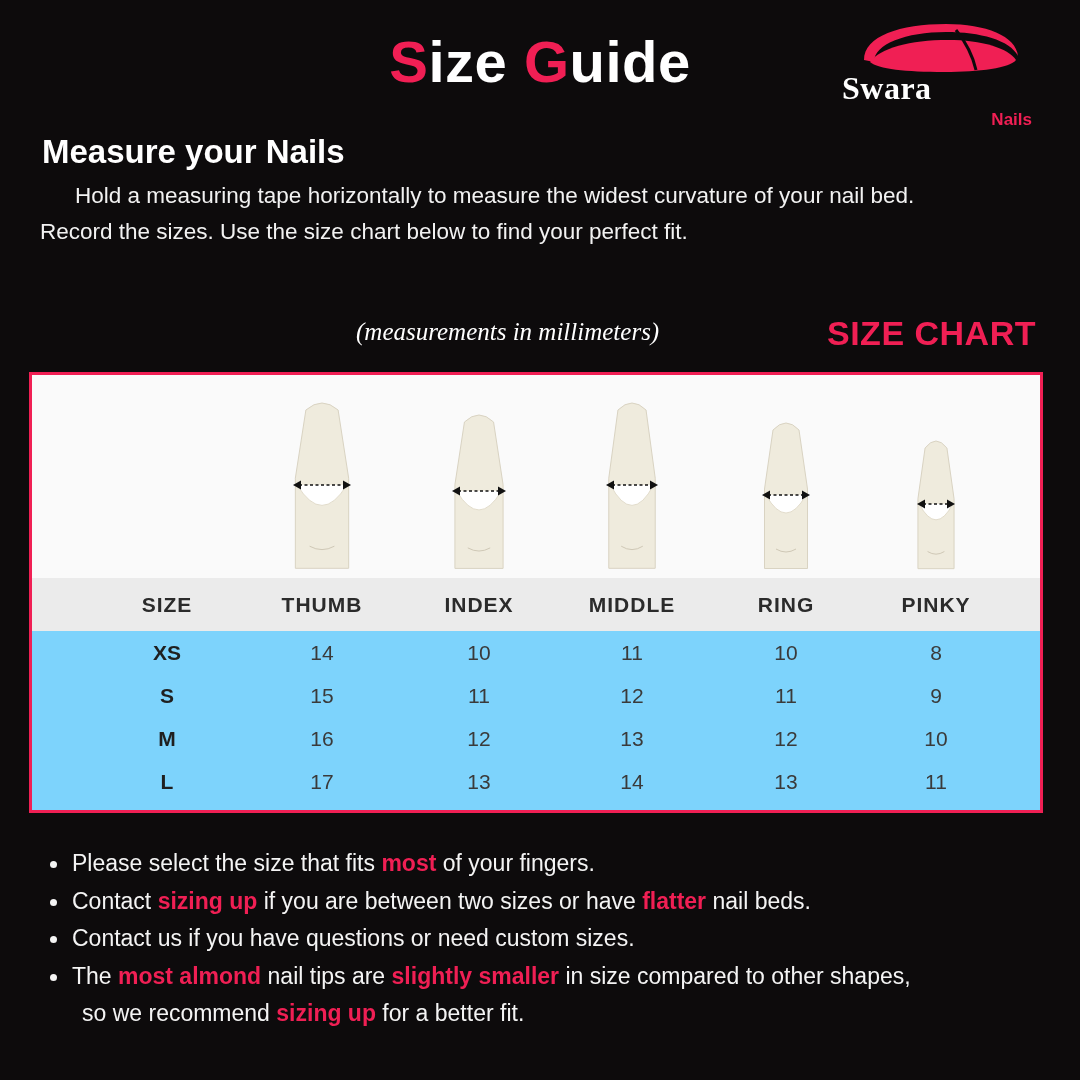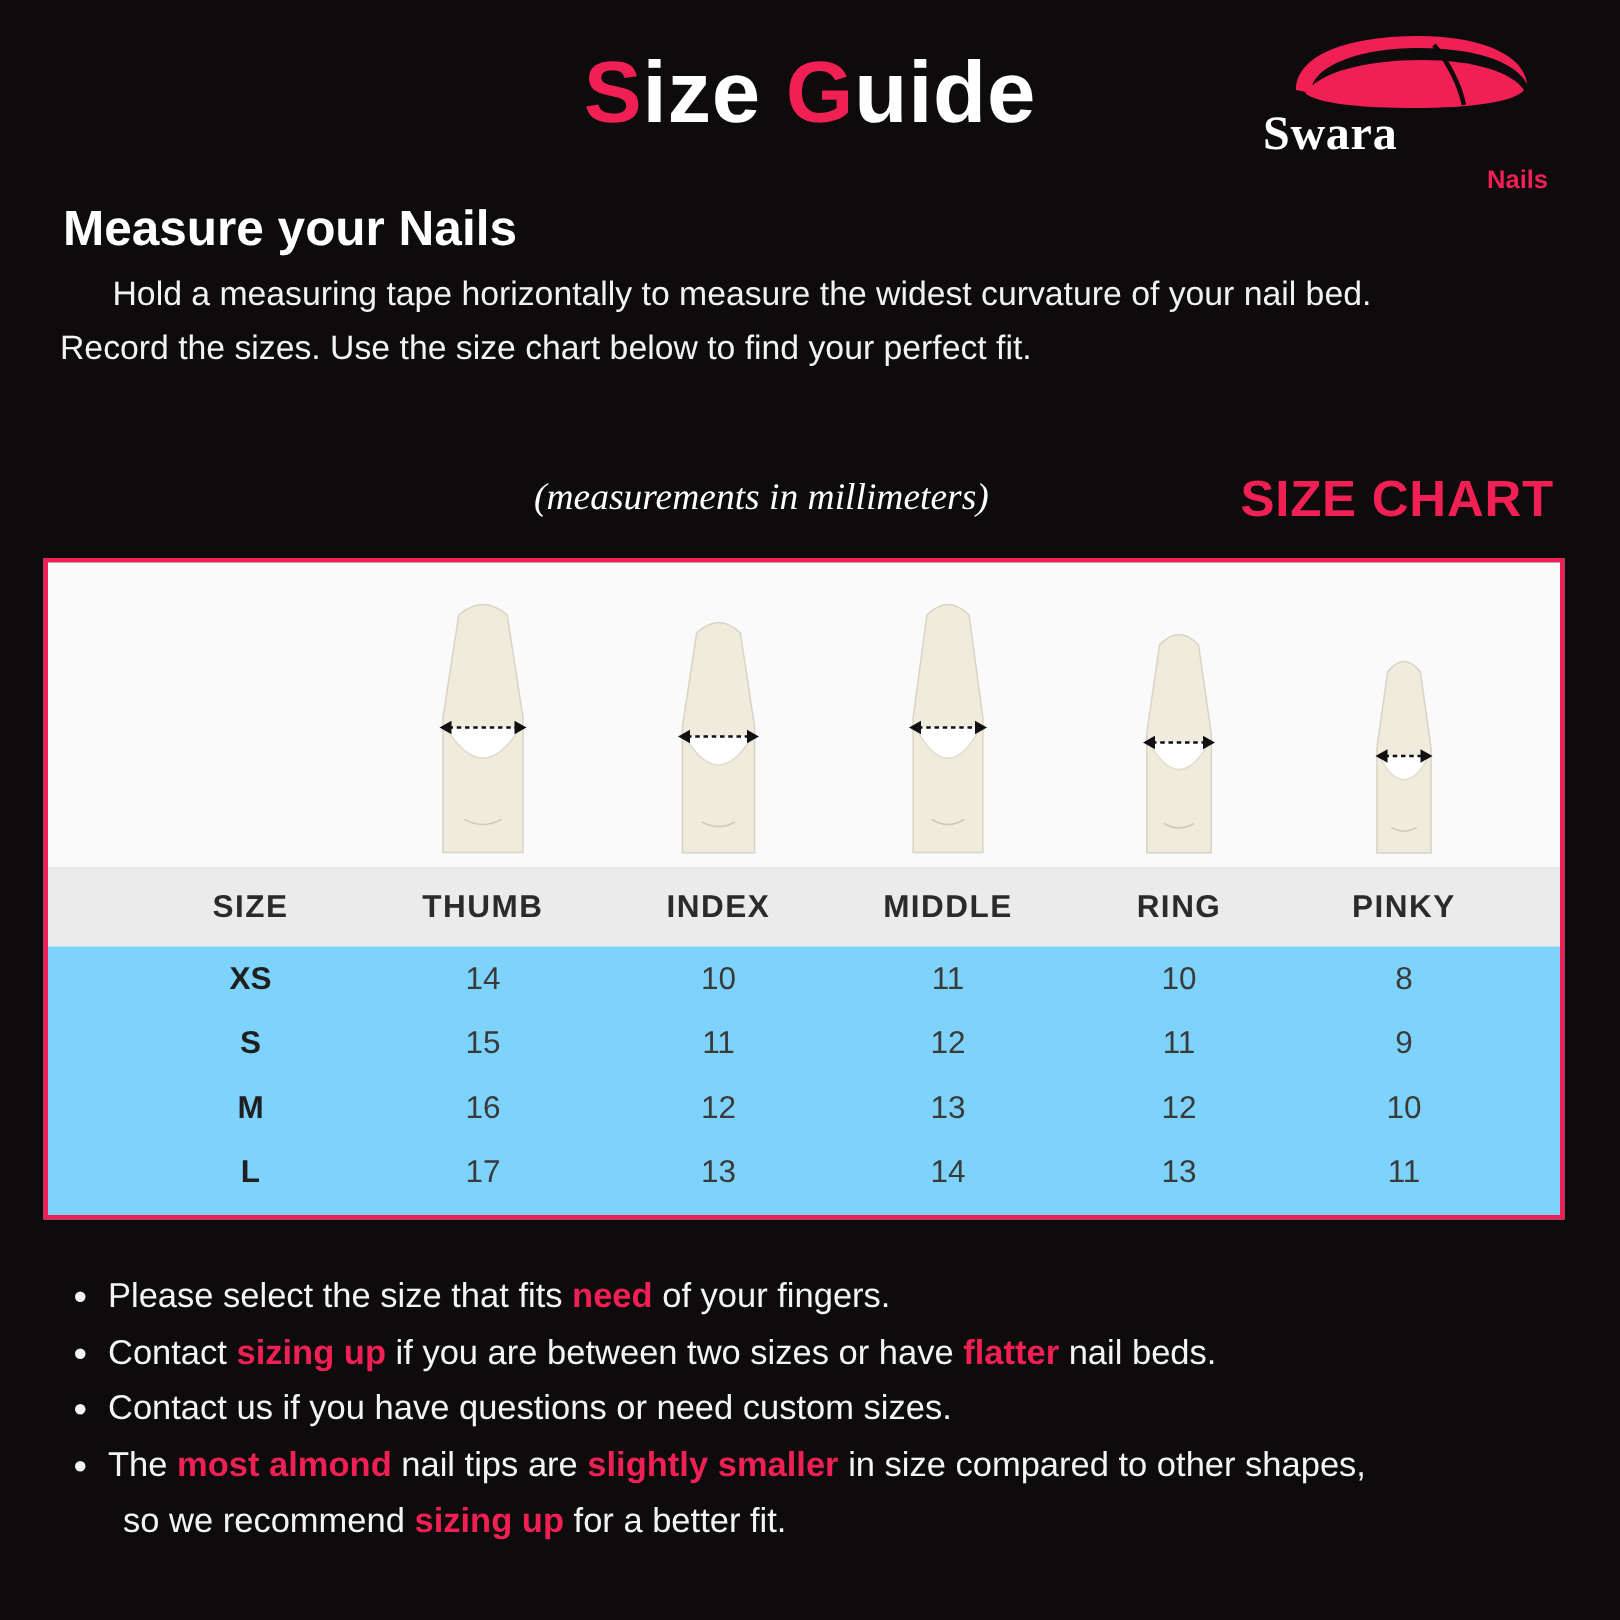--- a/index.html
+++ b/index.html
@@ -226,19 +226,19 @@
           <div class="data-cell" style="left: 215px; width: 150px;">17</div>
           <div class="data-cell" style="left: 372px; width: 150px;">13</div>
           <div class="data-cell" style="left: 525px; width: 150px;">14</div>
           <div class="data-cell" style="left: 679px; width: 150px;">13</div>
           <div class="data-cell" style="left: 829px; width: 150px;">11</div>
         </div>
       </div>
   </div>
 
   <div class="notes" id="notes-list">
-      <div class="note"><span>Please select the size that fits </span><span class="hl">need</span><span> of your fingers.</span></div>
+      <div class="note"><span>Please select the size that fits </span><span class="hl">most</span><span> of your fingers.</span></div>
       <div class="note"><span>Contact </span><span class="hl">sizing up</span><span> if you are between two sizes or have </span><span class="hl">flatter</span><span> nail beds.</span></div>
       <div class="note"><span>Contact us if you have questions or need custom sizes.</span></div>
       <div class="note"><span>The </span><span class="hl">most almond</span><span> nail tips are </span><span class="hl">slightly smaller</span><span> in size compared to other shapes,</span><span class="cont"><span>so we recommend </span><span class="hl">sizing up</span><span> for a better fit.</span></span></div>
     </div>
 
 </div>
 
 </body></html>

